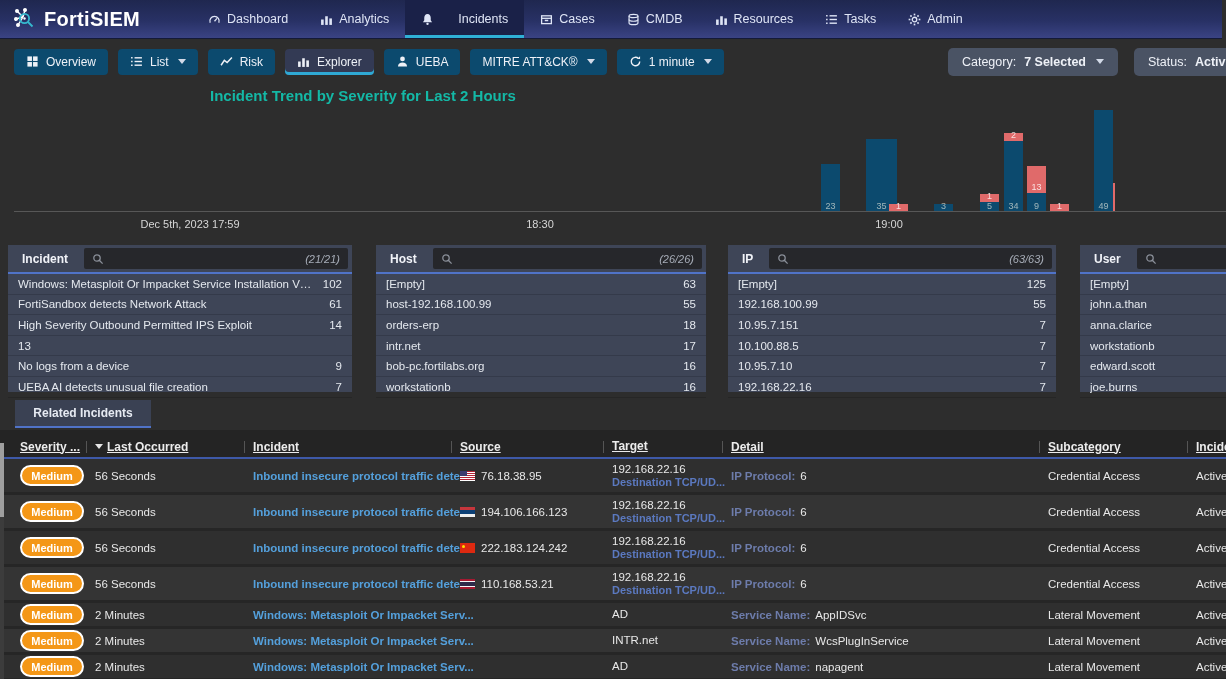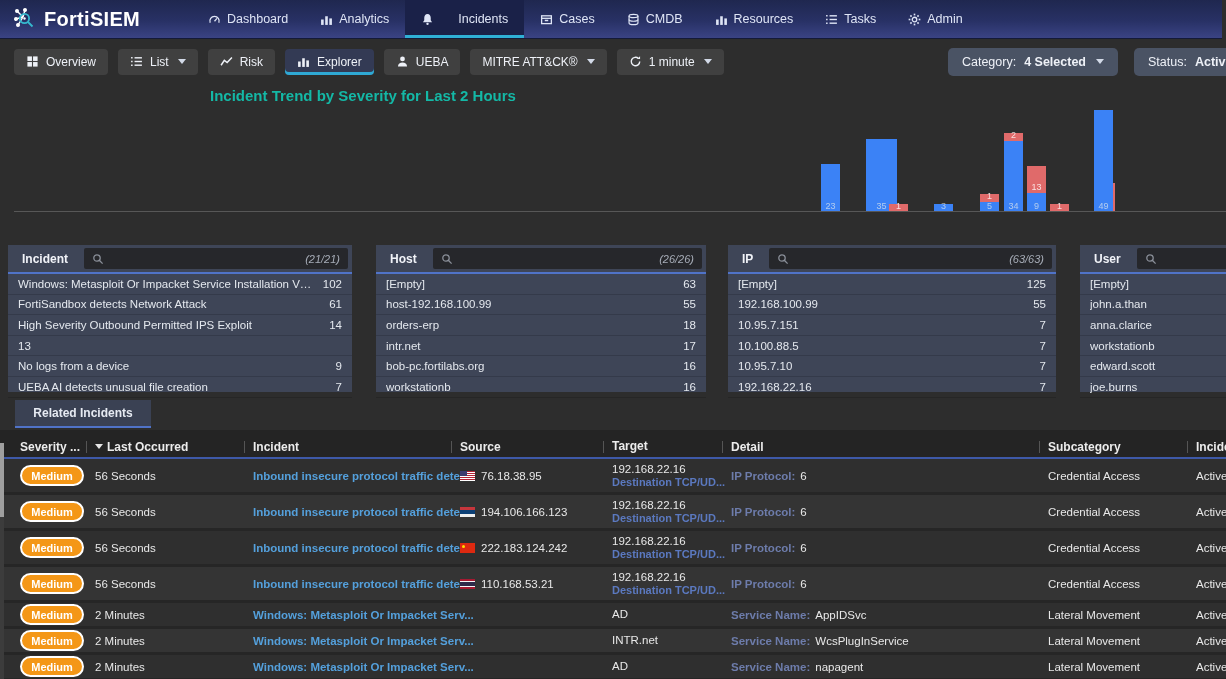--- a/index.html
+++ b/index.html
@@ -16,38 +16,38 @@
   .logo-text{font-size:20px;font-weight:bold;color:#fff;letter-spacing:.3px;}
   .nav-items{display:flex;align-items:stretch;margin-left:52px;}
   .nav-item{display:flex;align-items:center;gap:6px;padding:0 16px;font-size:12.5px;color:#dfe5f6;
             cursor:pointer;position:relative;}
   .nav-item.active{background:#1a2148;gap:24px;}
   .nav-item.active::after{content:"";position:absolute;left:0;right:0;bottom:0;height:3px;background:#2fb0d6;}
   
   .toolbar{position:absolute;top:39px;left:0;right:0;height:45px;display:flex;align-items:center;
            padding:0 0 0 14px;gap:10px;}
   .tb-btn{display:flex;align-items:center;gap:7px;height:26px;padding:0 12px;border:none;border-radius:4px;
-          background:#404040;color:#eef1f7;font-size:12px;font-family:inherit;cursor:pointer;position:relative;}
+          background:#0c4a6e;color:#eef1f7;font-size:12px;font-family:inherit;cursor:pointer;position:relative;}
   .tb-btn.active{background:#333a54;box-shadow:inset 0 -3px 0 #2fa9d4;}
   .caret{width:0;height:0;border-left:4px solid transparent;border-right:4px solid transparent;
          border-top:5px solid #d3dae8;margin-left:2px;}
   .tb-right{margin-left:auto;display:flex;gap:16px;}
   .tb-filter{display:flex;align-items:center;gap:8px;height:28px;padding:0 14px;border-radius:5px;
              background:#4a5364;font-size:12.5px;color:#eef1f7;cursor:pointer;}
   .tb-filter .val{font-weight:bold;}
   .btn-status{margin-right:-56px;min-width:120px;}
   
   .chart{position:absolute;top:84px;left:0;right:0;height:148px;}
   .chart-title{position:absolute;top:3px;left:210px;right:0;font-size:15px;
                font-weight:bold;color:#14b8a6;}
   .axis-line{position:absolute;left:14px;right:0;bottom:20px;height:1px;background:#575757;}
   .plot{position:absolute;left:0;right:0;top:0;bottom:20px;}
   .bar{position:absolute;bottom:0;display:flex;flex-direction:column-reverse;}
   .seg{position:relative;width:100%;}
-  .seg.medium{background:#3b82f6;}
+  .seg.medium{background:#0c4a6e;}
   .seg.high{background:#e06a6a;}
   .seg .v{position:absolute;bottom:1px;left:0;right:0;text-align:center;font-size:9px;}
   .seg.medium .v{color:rgba(255,252,235,.6);}
   .seg.high .v{color:rgba(255,245,245,.85);}
   .x-labels{position:absolute;left:0;right:0;bottom:0;height:18px;}
   .x-lab{position:absolute;bottom:2px;transform:translateX(-50%);font-size:11px;color:#d6d6d6;white-space:nowrap;}
   
   .panel{position:absolute;top:245px;height:147px;background:#3e4557;}
   .p0{left:8px;width:344px;} .p1{left:376px;width:330px;} .p2{left:728px;width:328px;} .p3{left:1080px;width:340px;}
   .p-head{display:flex;align-items:stretch;height:27px;}
@@ -60,21 +60,21 @@
          border-bottom:1px solid rgba(0,0,0,.15);cursor:pointer;}
   .p-name{flex:1;white-space:nowrap;overflow:hidden;text-overflow:ellipsis;padding-right:10px;}
   
   .rel-tab{position:absolute;top:400px;left:15px;width:136px;height:26px;background:#3a4153;
            display:flex;align-items:center;justify-content:center;font-size:12px;font-weight:bold;
            color:#e6eaf2;border-bottom:2px solid #5073c8;cursor:pointer;}
   
   .table{position:absolute;top:430px;left:0;right:0;bottom:0;}
   .t-head{position:relative;height:27px;background:#242424;border-bottom:2px solid #3e59a8;
           font-size:12px;font-weight:bold;color:#ececec;}
-  .hc{position:absolute;top:3px;height:100%;display:flex;align-items:center;gap:4px;white-space:nowrap;}
+  .hc{position:absolute;top:3px;height:100%;display:flex;align-items:center;gap:4px;white-space:nowrap;text-decoration:underline;}
   .hc.sep::before{content:"";position:absolute;left:-9px;top:8px;width:1px;height:12px;background:#555;}
   .sort{width:0;height:0;border-left:4px solid transparent;border-right:4px solid transparent;
         border-top:5px solid #e6e6e6;}
   .c-sev{left:20px;} .c-last{left:95px;} .c-inc{left:253px;} .c-src{left:460px;}
   .c-tgt{left:612px;} .c-det{left:731px;} .c-sub{left:1048px;} .c-st{left:1196px;}
   .t-row{position:relative;height:23px;border-bottom:3px solid #262626;background:#2f2f2f;cursor:pointer;}
   .t-row:nth-of-type(even){background:#343434;}
   .t-row.tall{height:33px;}
   .c{position:absolute;top:0;height:100%;display:flex;align-items:center;font-size:11.5px;color:#e8e8e8;
      white-space:nowrap;}
@@ -309,21 +309,21 @@
     <button class="tb-btn">
         <svg class="ic">
           <use href="#i-refresh"></use>
         </svg>
         <span>1 minute</span>
         <span class="caret"></span>
       </button>
     <div class="tb-right">
       <div class="tb-filter">
           <span>Category:</span>
-          <span class="val">4 Selected</span>
+          <span class="val">7 Selected</span>
           <span class="caret"></span>
         </div>
       <div class="tb-filter btn-status">
           <span>Status:</span>
           <span class="val">Active</span>
         </div>
     </div>
   </div>
 
   <section class="chart">
@@ -383,20 +383,26 @@
             <span class="v">14</span>
           </div>
         </div>
         <div class="bar" style="left: 1094px; width: 19px;">
           <div class="seg medium" style="height: 102px;">
             <span class="v">49</span>
           </div>
         </div>
       </div>
     <div class="axis-line"></div>
+    <div class="x-labels">
+
+    <span class="x-lab" style="left: 190px;">Dec 5th, 2023 17:59</span>
+        <span class="x-lab" style="left: 540px;">18:30</span>
+        <span class="x-lab" style="left: 889px;">19:00</span>
+      </div>
   </section>
 
   <section class="panel p0">
     <div class="p-head">
         <div class="p-tab">Incident</div>
       <div class="p-search">
           <svg class="ic ic-search">
             <use href="#i-search"></use>
           </svg>
           <span class="p-count">(21/21)</span>

